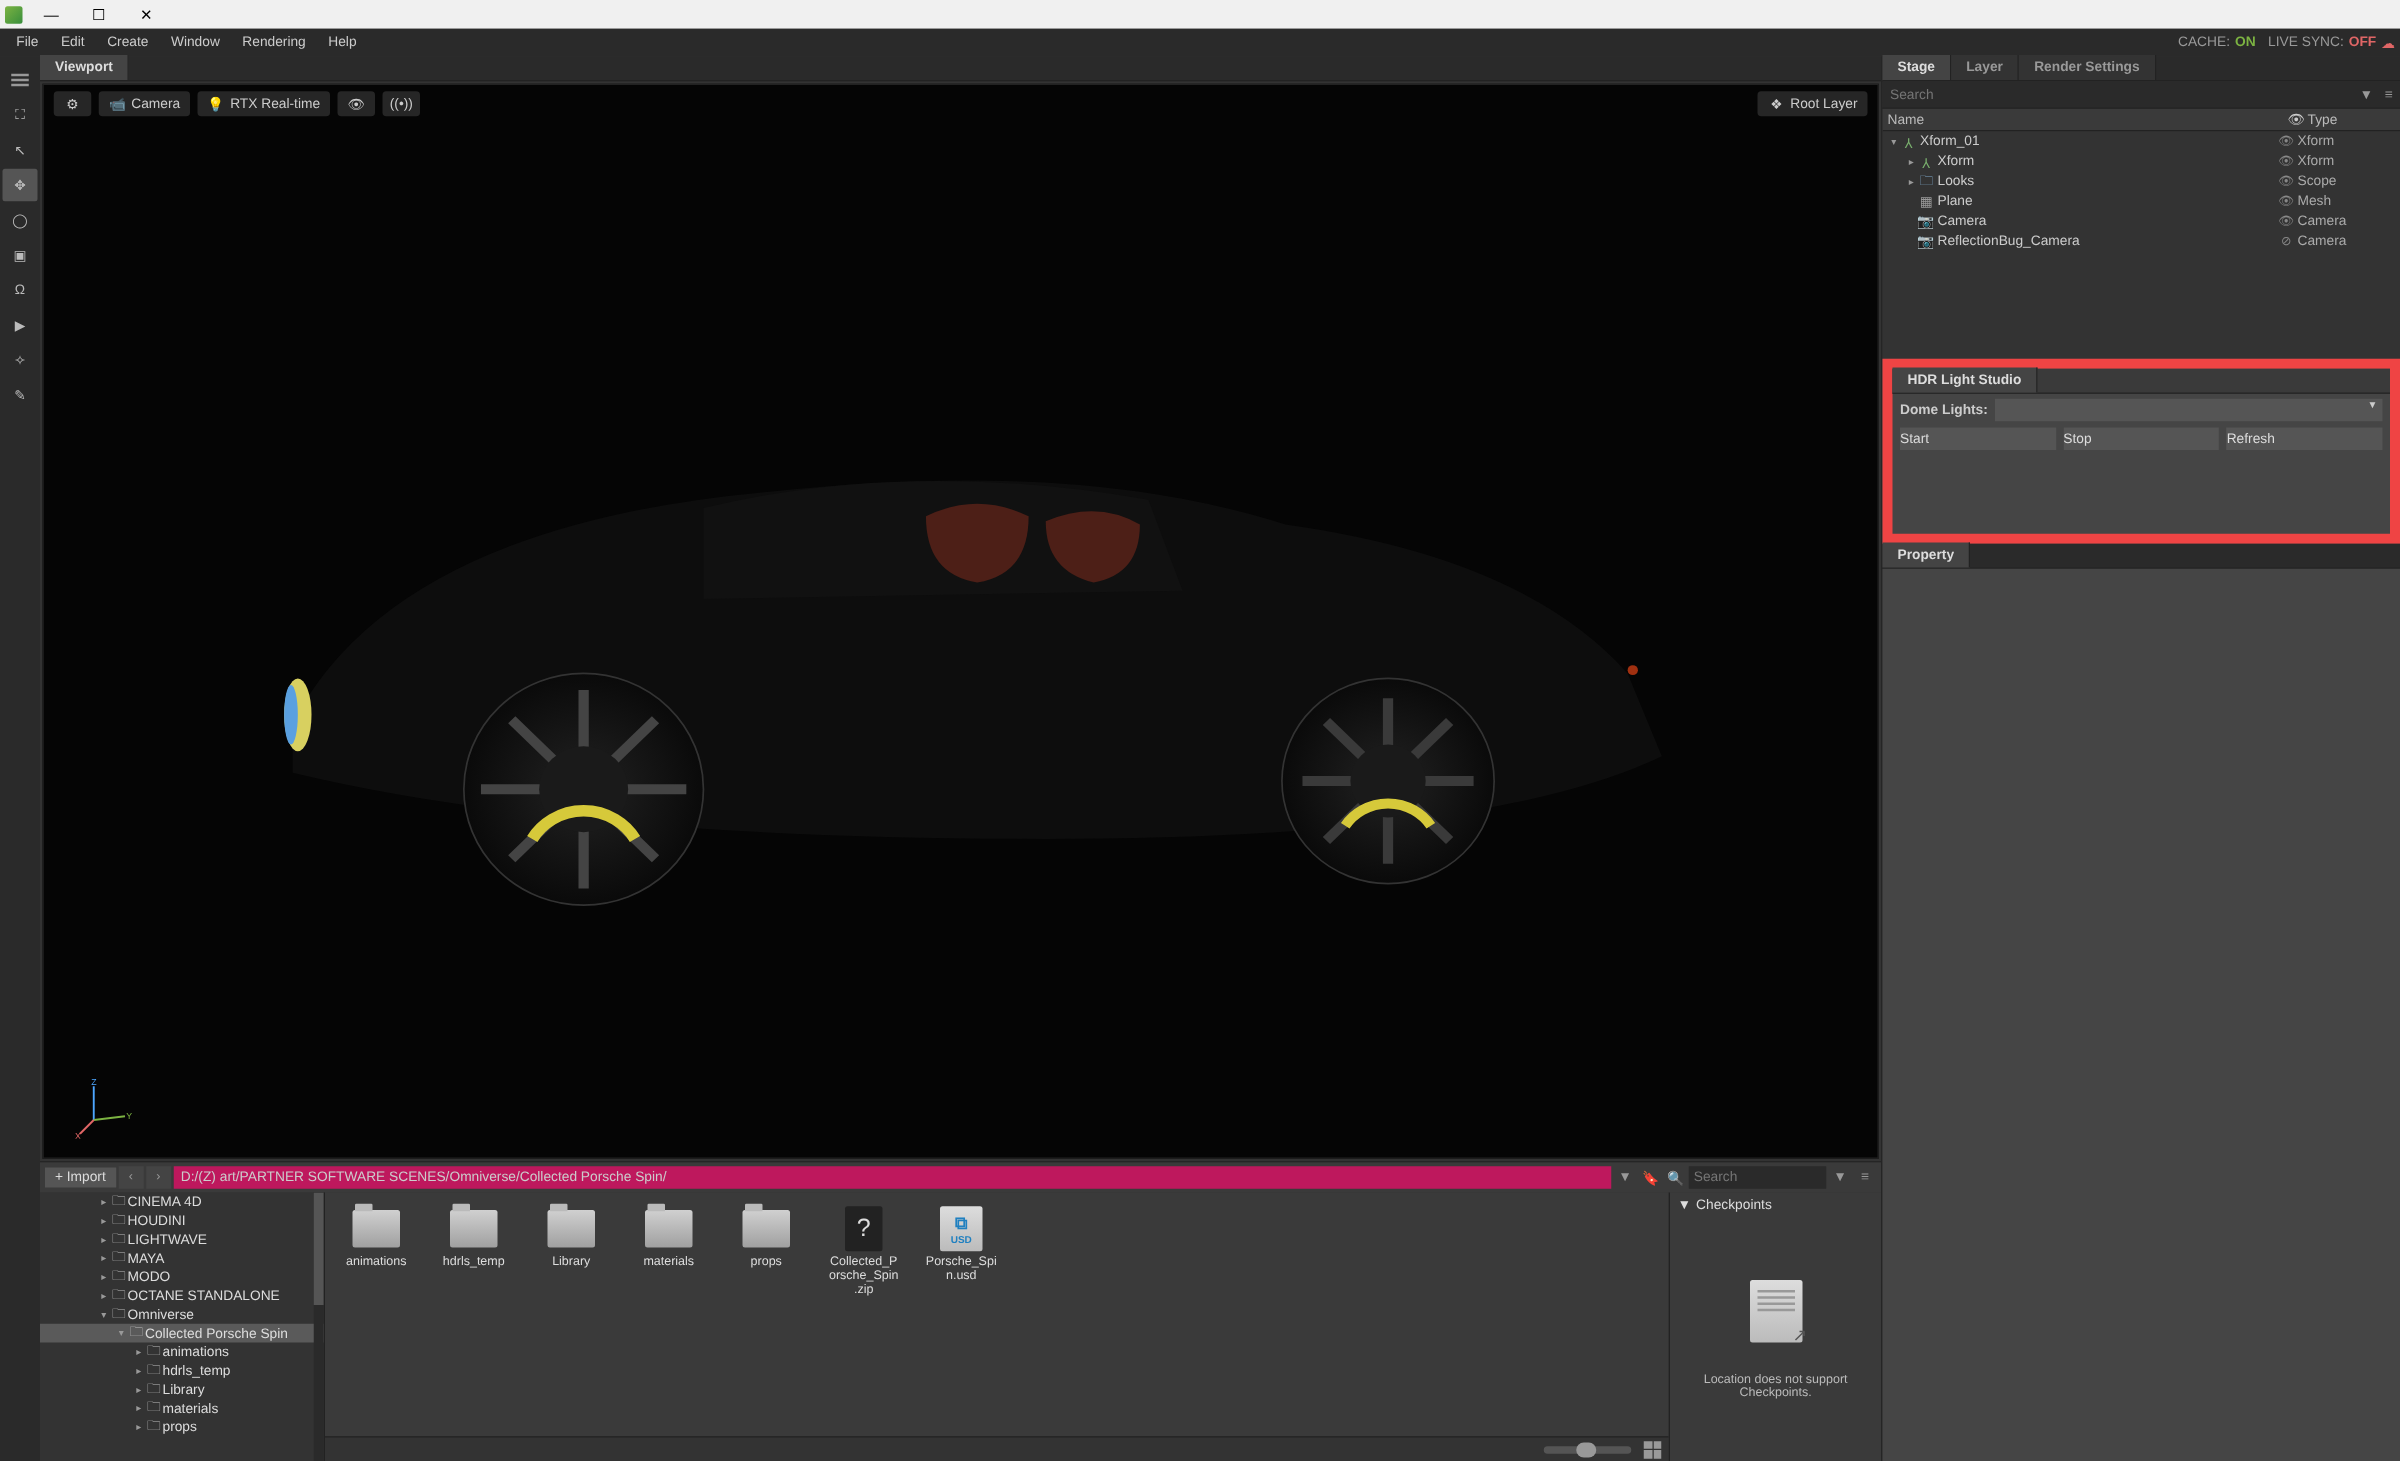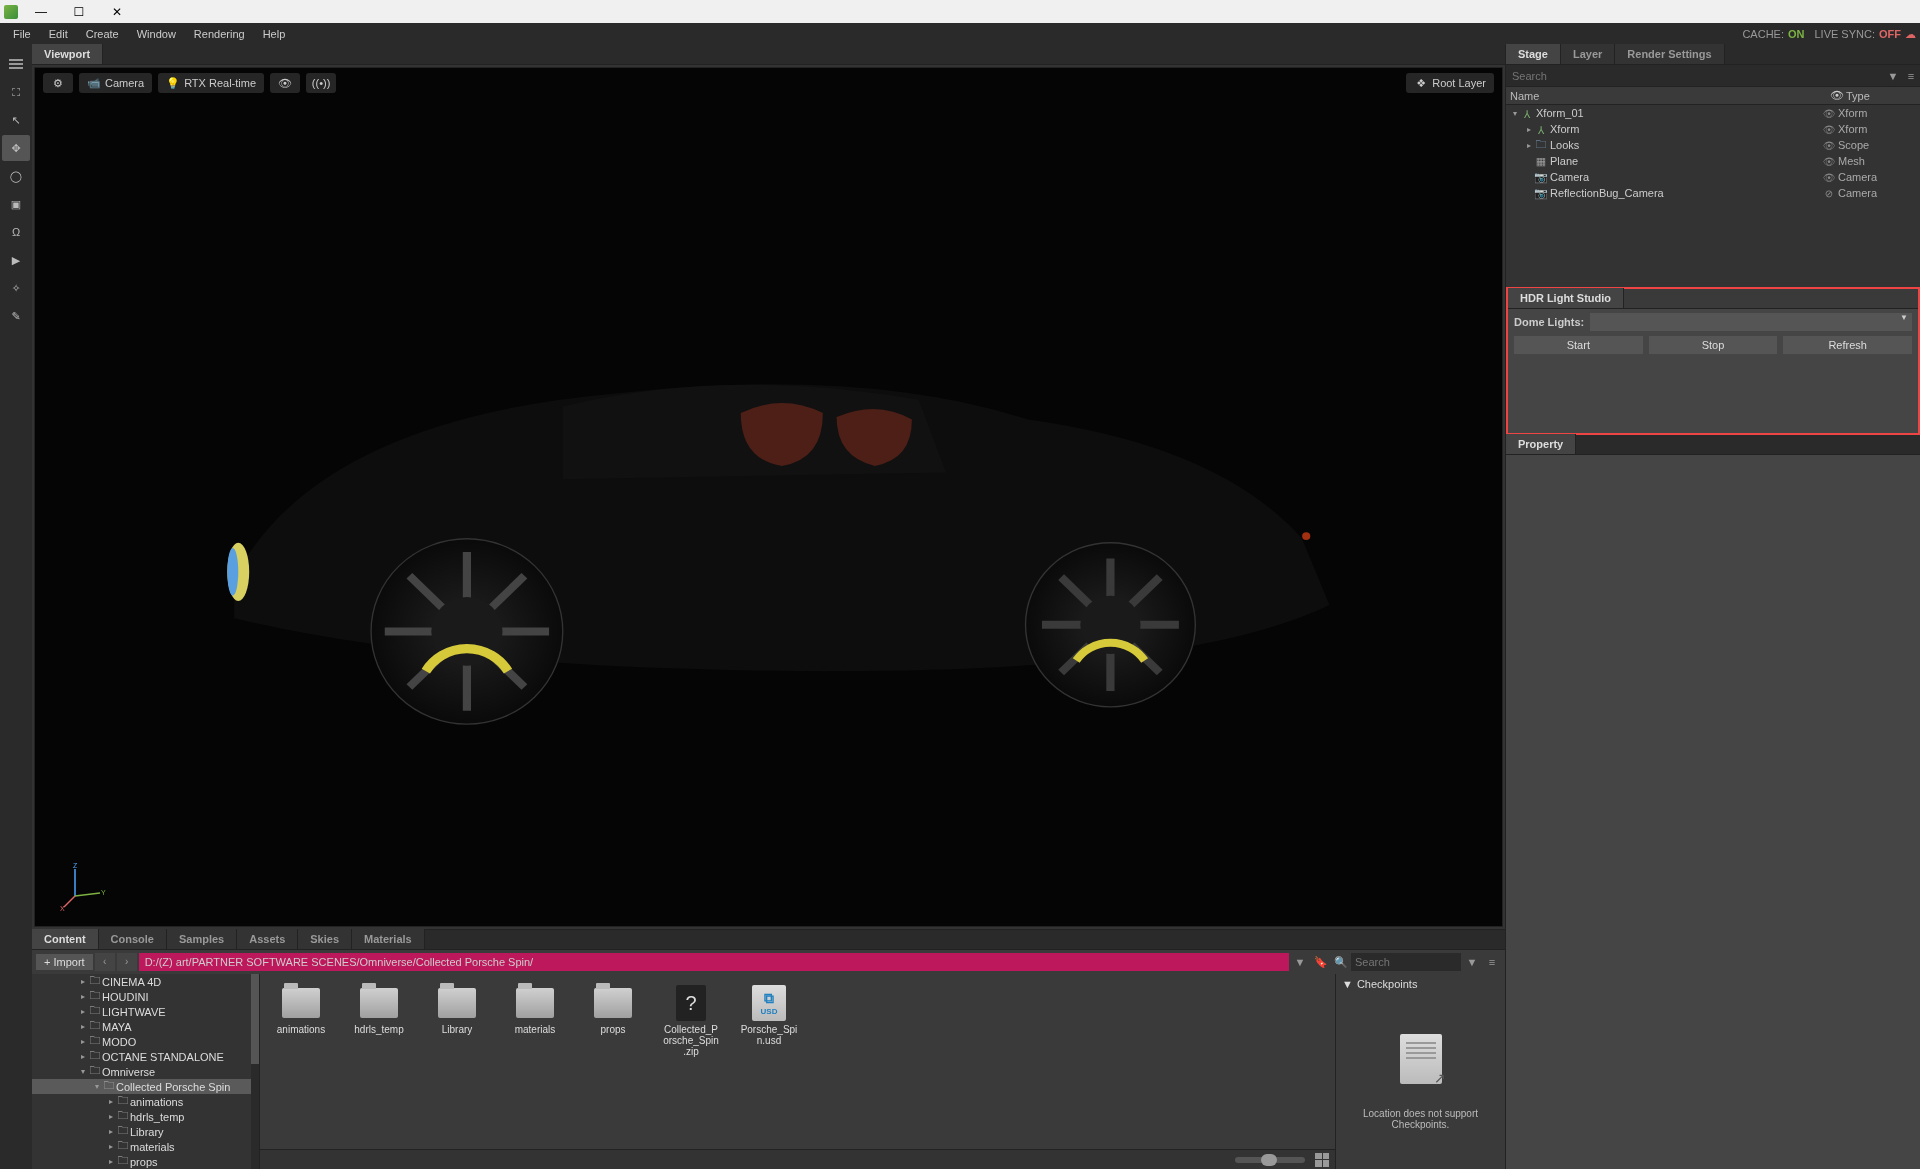--- a/index.html
+++ b/index.html
@@ -61,29 +61,29 @@
 .tree-toggle { width: 10px; text-align: center; color: #999; font-size: 8px; }
 .tree-icon { width: 14px; text-align: center; margin-right: 2px; }
 .tree-label { flex: 1; color: #ccc; }
 .tree-vis { width: 18px; text-align: center; color: #888; font-size: 10px; }
 .tree-type { width: 80px; color: #aaa; }
 .xform-icon { color: #7ab06e; }
 .folder-icon-sm { color: #7fa8c9; }
 .mesh-icon { color: #999; }
 .cam-icon { color: #999; }
 
-.hdr-panel { background: #454545; border: 2px solid #ef4444; display: flex; flex-direction: column; height: 148px; margin: 0; }
+.hdr-panel { background: #454545; border: 8px solid #ef4444; display: flex; flex-direction: column; height: 148px; margin: 0; }
 .hdr-panel .tab-strip { background: #3a3a3a; }
 .hdr-body { padding: 4px 6px; display: flex; flex-direction: column; gap: 5px; }
 .hdr-row { display: flex; align-items: center; gap: 6px; }
 .hdr-row label { color: #ccc; font-size: 11px; font-weight: bold; }
 .hdr-select { flex: 1; height: 18px; background: #555; border: none; color: #ccc; font-size: 11px; padding: 0 4px; position: relative; }
 .hdr-select::after { content: "▼"; position: absolute; right: 4px; font-size: 8px; color: #ccc; }
 .hdr-btns { display: flex; gap: 6px; }
-.hdr-btn { flex: 1; height: 18px; background: #555; color: #ddd; text-align: center; line-height: 18px; font-size: 11px; border: none; }
+.hdr-btn { flex: 1; height: 18px; background: #555; color: #ddd; text-align: left; line-height: 18px; font-size: 11px; border: none; }
 
 .property-panel { flex: 1; background: #454545; }
 
 
 .bottom-pane { height: 240px; display: flex; flex-direction: column; border-top: 1px solid #222; }
 .content-toolbar { height: 24px; background: #3a3a3a; display: flex; align-items: center; gap: 2px; padding: 0 4px; }
 .import-btn { background: #555; color: #ddd; padding: 2px 8px; font-size: 11px; display: flex; align-items: center; gap: 3px; }
 .nav-btn { width: 20px; height: 18px; background: #444; color: #999; text-align: center; line-height: 18px; font-size: 10px; }
 .path-input { flex: 1; background: #be185d; color: #ccc; padding: 2px 6px; font-size: 11px; border: none; outline: none; height: 18px; }
 .path-dd { width: 18px; text-align: center; color: #999; }
@@ -244,28 +244,20 @@
         <line x1="15" y1="35" x2="15" y2="8" stroke="#4da6ff" stroke-width="1.5"></line>
         <text x="13" y="7" fill="#4da6ff" font-size="7">Z</text>
         <line x1="15" y1="35" x2="40" y2="32" stroke="#7cb342" stroke-width="1.5"></line>
         <text x="41" y="34" fill="#7cb342" font-size="7">Y</text>
         <line x1="15" y1="35" x2="4" y2="46" stroke="#e06666" stroke-width="1.5"></line>
         <text x="0" y="50" fill="#e06666" font-size="7">X</text>
       </svg>
     </div>
 
     <div class="bottom-pane">
-      <div class="tab-strip">
-        <div class="tab active">Content</div>
-        <div class="tab">Console</div>
-        <div class="tab">Samples</div>
-        <div class="tab">Assets</div>
-        <div class="tab">Skies</div>
-        <div class="tab">Materials</div>
-      </div>
       <div class="content-toolbar">
         <div class="import-btn">
             <span>+</span>
             <span>Import</span>
           </div>
         <div class="nav-btn">‹</div>
         <div class="nav-btn">›</div>
         <input class="path-input" value="D:/(Z) art/PARTNER SOFTWARE SCENES/Omniverse/Collected Porsche Spin/" style="">
         <div class="path-dd">▼</div>
         <div class="bookmark-icn">🔖</div>

